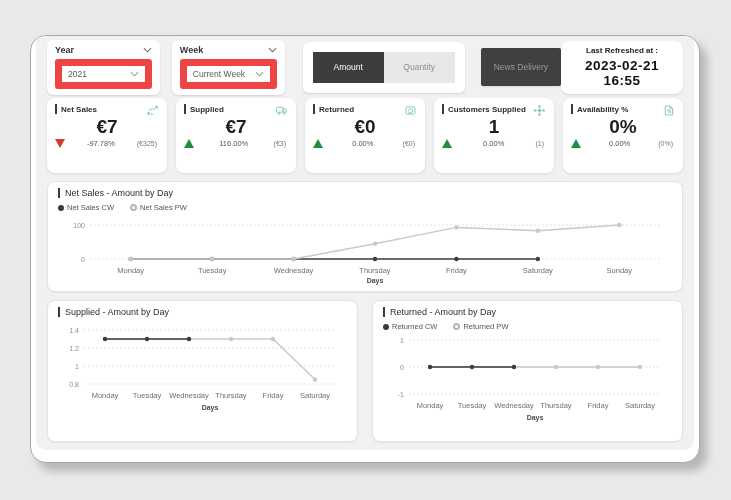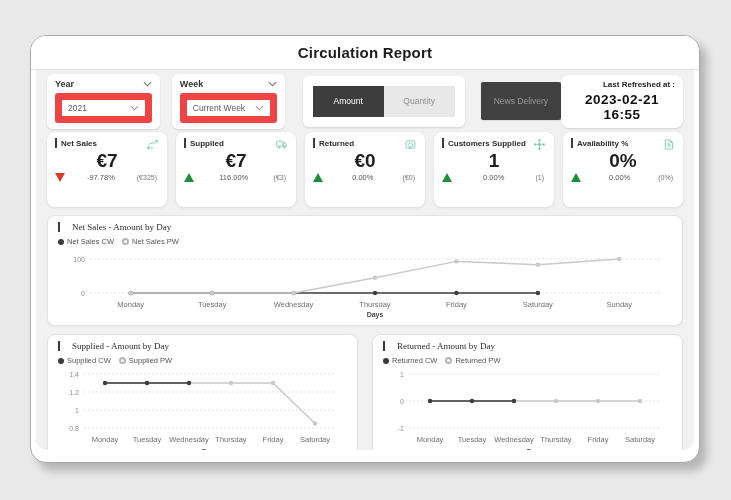--- a/index.html
+++ b/index.html
@@ -26,58 +26,55 @@
   .dropdown-card { width:122px; background:#fff; border-radius:6px; padding:5px 8px 6px; box-shadow:0 1px 2px rgba(0,0,0,0.13); margin-right:12px; }
   .dd-label-row { display:flex; justify-content:space-between; align-items:center; font-size:9px; font-weight:bold; color:#333; margin-bottom:4px; }
   .dd-select { border:7px solid #ef4444; border-radius:3px; padding:3px 6px; display:flex; justify-content:space-between; align-items:center; font-size:8.5px; color:#5a5a5a; background:#fff; cursor:pointer; }
   .chev { width:9px; height:6px; }
   .toggle-group { background:#fff; border-radius:6px; padding:10px; display:flex; box-shadow:0 1px 2px rgba(0,0,0,0.13); margin-left:6px; }
   .toggle-btn { width:71px; height:31px; font-size:8.5px; display:flex; align-items:center; justify-content:center; border:none; cursor:pointer; font-family:inherit; }
   .toggle-btn.active { background:#3d3d3d; color:#fff; }
   .toggle-btn.inactive { background:#e8e8e8; color:#8f8f8f;text-align:center; }
   .news-btn { width:88px; height:38px; background:#404040; color:#999; font-size:8.5px; display:flex; align-items:center; justify-content:center; border:none; border-radius:2px; box-shadow:0 1px 2px rgba(0,0,0,0.10); margin-left:16px; cursor:pointer; font-family:inherit; }
   .refresh-card { margin-left:auto; width:132px; background:#fff; border-radius:8px; padding:5px 8px 6px; text-align:center; box-shadow:0 1px 2px rgba(0,0,0,0.13); }
-  .refresh-label { font-size:8px; color:#222; font-weight:bold; margin-bottom:3px;text-align:right; }
+  .refresh-label { font-size:8px; color:#222; font-weight:bold; margin-bottom:3px; }
   .refresh-value { font-size:13.5px; font-weight:bold; color:#101010; letter-spacing:.5px; }
   
   .kpi-row { display:flex; gap:9px; margin-bottom:8px; }
   .kpi-card { flex:1; background:#fff; border-radius:8px; padding:6px 8px 7px; box-shadow:0 1px 3px rgba(0,0,0,0.10); height:75px; }
   .kpi-head { display:flex; justify-content:space-between; align-items:flex-start; }
   .kpi-title-wrap { display:flex; align-items:center; gap:4px; }
   .title-bar { width:2px; height:10px; background:#3a3a3a; }
   .kpi-title { font-size:8px; font-weight:bold; color:#2c2c2c; white-space:nowrap; }
   .kpi-icon svg { width:13px; height:13px; display:block; }
   .kpi-value { text-align:center; font-size:19px; font-weight:600; color:#1e1e1e; margin:0 0 2px; line-height:1.05; }
   .kpi-foot { display:flex; align-items:center; font-size:7.5px; color:#555; }
   .tri { width:0; height:0; border-left:5px solid transparent; border-right:5px solid transparent; }
   .tri.up   { border-bottom:9px solid #1e8e3e; }
   .tri.down { border-top:9px solid #d93a2a; }
   .kpi-change { flex:1; text-align:center; }
   .kpi-prev { font-size:7px; color:#7a7a7a; padding-right:2px; }
   
   .chart-card { background:#fff; border:1px solid #e3e3e3; border-radius:8px; padding:6px 10px 2px; box-shadow:0 1px 2px rgba(0,0,0,0.05); }
   .chart-card.big { margin-bottom:8px; }
-  .chart-title-row { display:flex; align-items:flex-start; gap:12px; margin-bottom:5px;font-family:Liberation Serif, serif; }
+  .chart-title-row { display:flex; align-items:flex-start; gap:5px; margin-bottom:5px; }
   .chart-title { font-size:9px; font-weight:500; color:#2c2c2c; }
-  .legend { display:flex; gap:8px; align-items:center; margin-bottom:1px; }
+  .legend { display:flex; gap:16px; align-items:center; margin-bottom:1px; }
   .legend-item { display:flex; align-items:center; gap:3px; font-size:7.5px; color:#555; cursor:pointer; }
   .legend-dot { width:6px; height:6px; border-radius:50%; }
   .legend-dot.cw { background:#3a3a3a; }
   .legend-dot.pw { background:#fdfdfd; border:2px solid #b5b5b5; width:7px; height:7px; }
   .bottom-row { display:flex; gap:14px; flex:1; }
   .chart-card.sm { flex:1; }
   svg.chart text { font-family:"Liberation Sans", sans-serif; }
 </style>
 </head>
 <body>
 
 <div class="app-card">
-  <div class="app-header">
-    <span class="page-title">Circulation Report</span>
-  </div>
 
   <div class="content">
 
     <div class="filter-row">
       <div class="dropdown-card">
         <div class="dd-label-row">
           <span>Year</span>
           <svg class="chev" viewBox="0 0 10 6">
               <polyline points="1,1 5,5 9,1" fill="none" stroke="#6c6c6c" stroke-width="1.2"></polyline>
             </svg>
@@ -294,30 +291,20 @@
           <circle cx="561.2857142857143" cy="12" r="2.2" fill="#c9c9c9"></circle>
         </svg>
     </div>
 
     <div class="bottom-row">
       <div class="chart-card sm">
         <div class="chart-title-row">
           <span class="title-bar"></span>
           <span class="chart-title">Supplied - Amount by Day</span>
         </div>
-        <div class="legend">
-          <span class="legend-item">
-              <span class="legend-dot cw"></span>
-              <span>Supplied CW</span>
-            </span>
-          <span class="legend-item">
-              <span class="legend-dot pw"></span>
-              <span>Supplied PW</span>
-            </span>
-        </div>
         <svg id="chart-1" class="chart" width="288" height="96">
             <line x1="26" y1="8" x2="278" y2="8" stroke="#d8d8d8" stroke-width="1" stroke-dasharray="1.5 2.5"></line>
             <text x="21" y="10.5" text-anchor="end" font-size="7" fill="#8e8e8e">1.4</text>
             <line x1="26" y1="26" x2="278" y2="26" stroke="#d8d8d8" stroke-width="1" stroke-dasharray="1.5 2.5"></line>
             <text x="21" y="28.5" text-anchor="end" font-size="7" fill="#8e8e8e">1.2</text>
             <line x1="26" y1="44" x2="278" y2="44" stroke="#d8d8d8" stroke-width="1" stroke-dasharray="1.5 2.5"></line>
             <text x="21" y="46.5" text-anchor="end" font-size="7" fill="#8e8e8e">1</text>
             <line x1="26" y1="62" x2="278" y2="62" stroke="#d8d8d8" stroke-width="1" stroke-dasharray="1.5 2.5"></line>
             <text x="21" y="64.5" text-anchor="end" font-size="7" fill="#8e8e8e">0.8</text>
             <text x="47" y="76" text-anchor="middle" font-size="7.5" fill="#6f6f6f">Monday</text>

